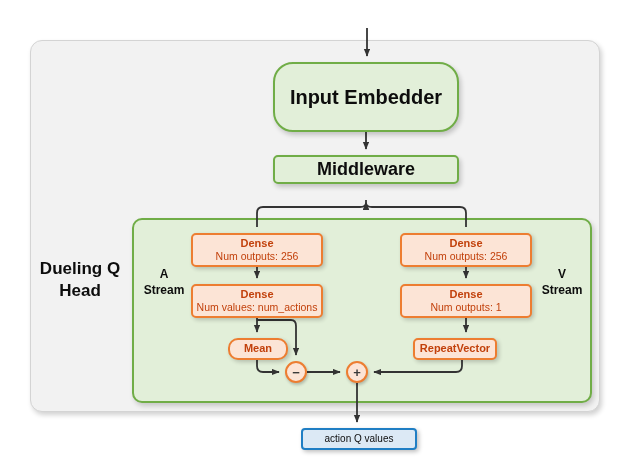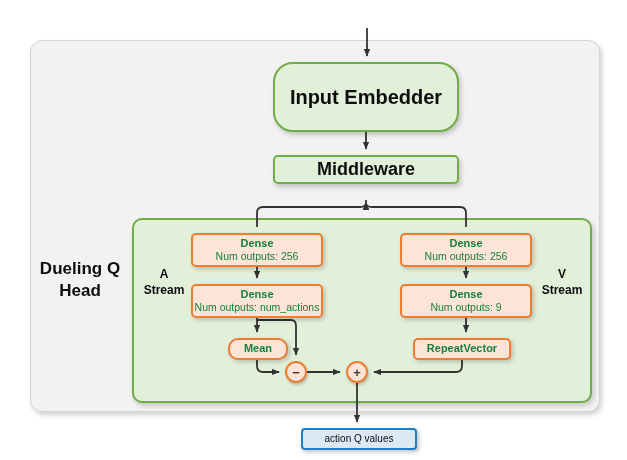--- a/index.html
+++ b/index.html
@@ -55,42 +55,42 @@
     border-radius: 5px;
     box-shadow: 2px 3px 5px rgba(0,0,0,0.2);
     font-weight: bold;
     color: #0d0d0d;
   }
   .orange-node {
     background: #fce4d6;
     border: 2px solid #ed7d31;
     border-radius: 5px;
     box-shadow: 2px 2px 4px rgba(0,0,0,0.2);
-    color: #15803d;
+    color: #c2410c;
   }
   .blue-node {
     background: #dce9f5;
     border: 2px solid #1f7ec4;
     border-radius: 4px;
     box-shadow: 2px 2px 4px rgba(0,0,0,0.25);
     color: #0d0d0d;
     font-size: 10px;
   }
 
   
   #observation     { left: 301px; top: 6px;   width: 132px; height: 22px; }
   #input-embedder  { left: 273px; top: 62px;  width: 186px; height: 70px; font-size: 20px; border-radius: 20px; }
   #middleware      { left: 273px; top: 155px; width: 186px; height: 29px; font-size: 18px; }
 
   #dense-a1        { left: 191px; top: 233px; width: 132px; height: 34px; }
   #dense-a2        { left: 191px; top: 284px; width: 132px; height: 34px; }
   #dense-v1        { left: 400px; top: 233px; width: 132px; height: 34px; }
   #dense-v2        { left: 400px; top: 284px; width: 132px; height: 34px; }
   #mean            { left: 228px; top: 338px; width: 60px;  height: 22px; border-radius: 10px; }
-  #repeat-vector   { left: 413px; top: 338px; width: 98px;  height: 22px; }
+  #repeat-vector   { left: 413px; top: 338px; width: 84px;  height: 22px; }
   #action-q-values { left: 301px; top: 428px; width: 116px; height: 22px; }
 
   .node-title { font-size: 11px; font-weight: bold; }
   .node-sub   { font-size: 10.5px; font-weight: normal; }
   .small-label{ font-size: 11px; font-weight: bold; }
 
   
   .side-label {
     text-align: center;
     color: #0d0d0d;
@@ -180,39 +180,39 @@
     <span>Middleware</span>
   </div>
 
   <div class="abs node orange-node" id="dense-a1">
     <span class="node-title">Dense</span>
     <span class="node-sub">Num outputs: 256</span>
   </div>
 
   <div class="abs node orange-node" id="dense-a2">
     <span class="node-title">Dense</span>
-    <span class="node-sub">Num outputs: num_actions</span>
+    <span class="node-sub">Num values: num_actions</span>
   </div>
 
   <div class="abs node orange-node" id="mean">
     <span class="small-label">Mean</span>
   </div>
 
   <div class="abs op-circle" id="minus-op">
     <span>−</span>
   </div>
 
   <div class="abs node orange-node" id="dense-v1">
     <span class="node-title">Dense</span>
     <span class="node-sub">Num outputs: 256</span>
   </div>
 
   <div class="abs node orange-node" id="dense-v2">
     <span class="node-title">Dense</span>
-    <span class="node-sub">Num outputs: 9</span>
+    <span class="node-sub">Num outputs: 1</span>
   </div>
 
   <div class="abs node orange-node" id="repeat-vector">
     <span class="small-label">RepeatVector</span>
   </div>
 
   <div class="abs op-circle" id="plus-op">
     <span>+</span>
   </div>
 

